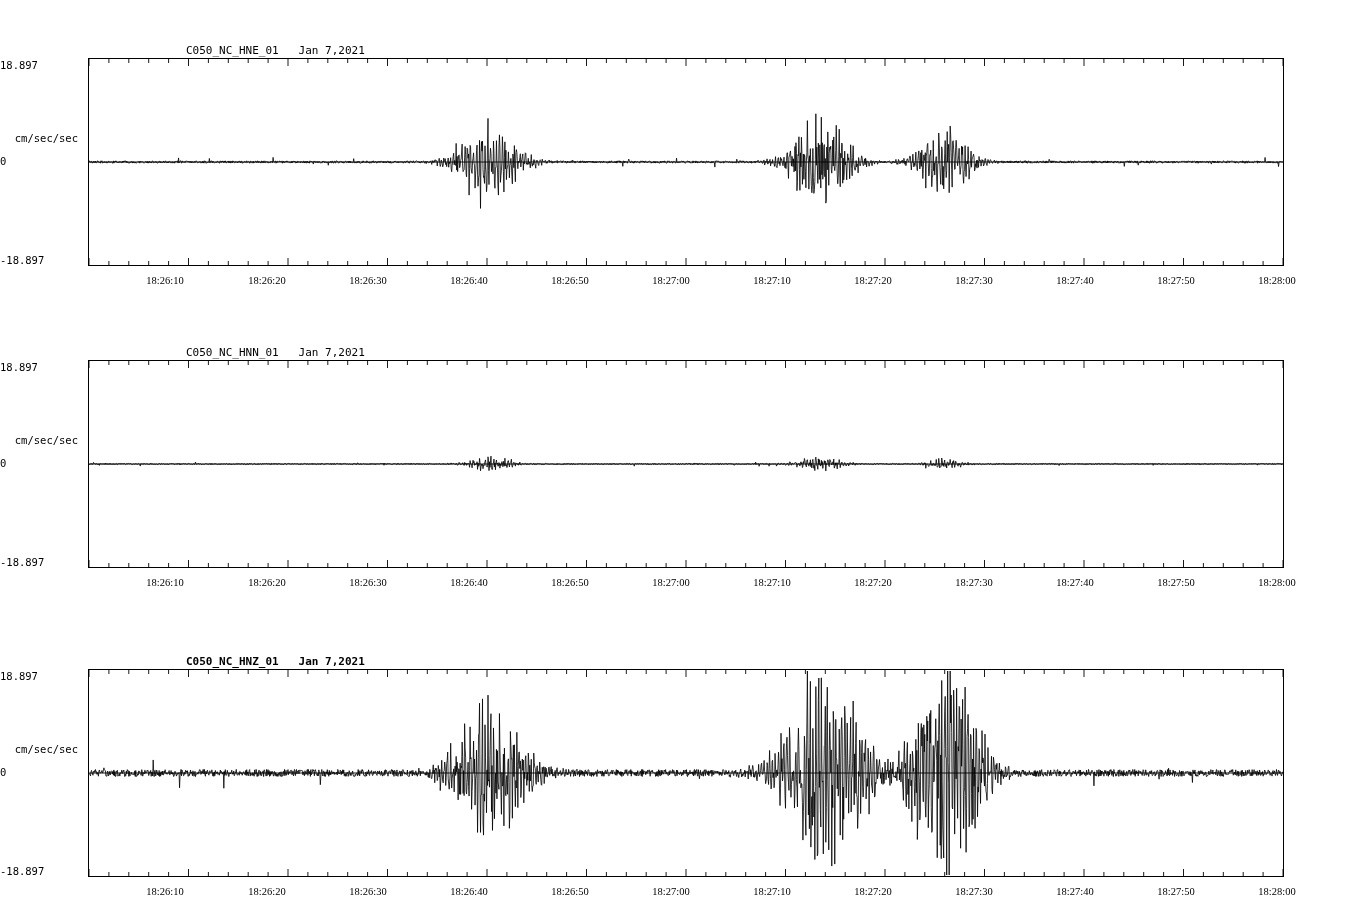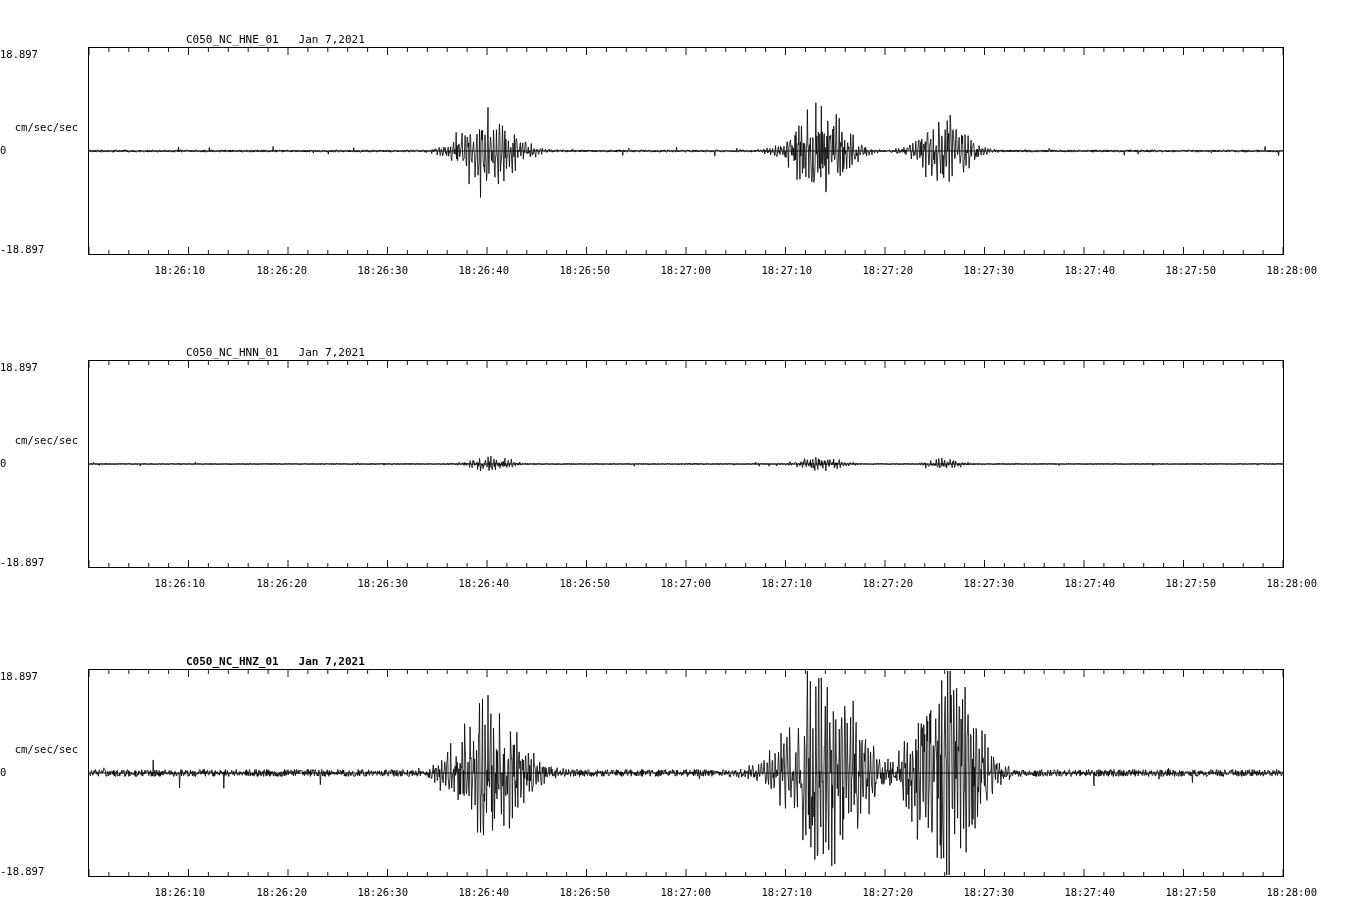--- a/index.html
+++ b/index.html
@@ -50,29 +50,30 @@
   .ytick-label {
     position: absolute;
     font-size: 10.5px;
     white-space: pre;
     text-align: left;
   }
   .xtick-label {
     position: absolute;
     font-size: 10.5px;
     white-space: pre;
-    text-align: right;
+    text-align: center;
+    font-family: Liberation Serif, serif;
   }
 </style>
 </head>
 <body>
 
 <div class="page">
 
-  <div class="panel" style="top:0px;height:300px;">
+  <div class="panel" style="top:11px;height:300px;">
     <div class="panel-title" style="left:186px;top:33px;">C050_NC_HNE_01   Jan 7,2021</div>
     <div class="ytick-label" style="left:0px;top:48px;width:72px;">18.897</div>
     <div class="ylabel-units" style="left:0px;top:121px;width:78px;">cm/sec/sec</div>
     <div class="ytick-label" style="left:0px;top:144px;width:72px;">0</div>
     <div class="ytick-label" style="left:0px;top:243px;width:72px;">-18.897</div>
     <div class="plot-frame" style="left:88px;top:47px;width:1196px;height:208px;">
       <svg class="trace-svg" width="1194" height="206" viewBox="0 0 1194 206" preserveAspectRatio="none">
           <line x1="0" x2="1194" y1="103" y2="103" stroke="#000000" stroke-width="0.9"></line>
           <path d="M0.00,103.47L0.50,101.95L1.00,102.27L1.49,103.42L1.99,102.66L2.49,102.39L2.98,104.05L3.48,104.00L3.98,102.93L4.48,102.37L4.97,103.68L5.47,102.54L5.97,103.71L6.47,102.15L6.97,103.72L7.46,103.70L7.96,103.33L8.46,101.86L8.96,101.88L9.45,103.11L9.95,103.18L10.45,103.69L10.95,103.07L11.44,104.20L11.94,101.83L12.44,102.70L12.94,101.80L13.43,104.06L13.93,103.85L14.43,103.45L14.93,103.80L15.42,102.57L15.92,103.70L16.42,103.14L16.91,103.14L17.41,102.73L17.91,104.17L18.41,102.99L18.91,103.57L19.40,102.23L19.90,102.40L20.40,103.42L20.90,102.71L21.39,103.35L21.89,103.05L22.39,102.73L22.88,103.24L23.38,104.16L23.88,104.10L24.38,101.89L24.88,104.15L25.37,103.27L25.87,102.20L26.37,102.95L26.86,101.77L27.36,103.01L27.86,102.89L28.36,103.55L28.86,102.95L29.35,103.98L29.85,103.45L30.35,102.48L30.84,103.50L31.34,103.02L31.84,102.77L32.34,103.78L32.84,103.58L33.33,102.25L33.83,103.70L34.33,102.19L34.83,103.13L35.32,101.82L35.82,102.77L36.32,101.79L36.81,102.07L37.31,103.62L37.81,102.16L38.31,103.62L38.80,102.90L39.30,103.83L39.80,104.11L40.30,104.21L40.79,103.14L41.29,103.67L41.79,102.69L42.29,102.66L42.79,102.55L43.28,104.09L43.78,102.70L44.28,103.87L44.77,102.72L45.27,103.93L45.77,103.72L46.27,102.99L46.77,104.07L47.26,104.13L47.76,103.81L48.26,103.19L48.76,102.66L49.25,103.12L49.75,103.06L50.25,102.30L50.75,104.18L51.24,103.19L51.74,102.08L52.24,102.84L52.73,103.15L53.23,103.12L53.73,102.70L54.23,103.29L54.72,104.02L55.22,104.22L55.72,103.70L56.22,102.87L56.72,102.54L57.21,102.66L57.71,103.70L58.21,102.38L58.70,104.08L59.20,102.62L59.70,103.95L60.20,103.75L60.70,102.19L61.19,103.36L61.69,103.55L62.19,103.15L62.68,104.05L63.18,102.17L63.68,101.89L64.18,102.55L64.67,103.78L65.17,103.38L65.67,103.46L66.17,102.59L66.66,102.62L67.16,103.71L67.66,102.68L68.16,103.89L68.66,104.23L69.15,103.43L69.65,103.24L70.15,102.08L70.64,102.34L71.14,103.77L71.64,102.61L72.14,103.69L72.64,102.98L73.13,102.93L73.63,103.63L74.13,103.51L74.63,101.97L75.12,103.07L75.62,103.73L76.12,102.66L76.61,101.83L77.11,103.56L77.61,103.66L78.11,102.97L78.60,103.82L79.10,102.68L79.60,103.86L80.10,102.42L80.59,102.29L81.09,102.94L81.59,102.99L82.09,104.14L82.59,103.64L83.08,102.58L83.58,103.84L84.08,104.09L84.58,103.00L85.07,103.07L85.57,104.20L86.07,102.16L86.56,102.88L87.06,102.76L87.56,102.40L88.06,101.97L88.56,101.97L89.05,104.06L89.55,98.91L90.05,103.87L90.55,103.11L91.04,102.25L91.54,101.82L92.04,101.84L92.53,104.08L93.03,103.78L93.53,102.06L94.03,102.39L94.52,103.26L95.02,103.15L95.52,102.71L96.02,103.73L96.51,102.21L97.01,102.63L97.51,102.15L98.01,102.64L98.51,102.32L99.00,103.20L99.50,102.77L100.00,102.03L100.50,102.74L100.99,103.79L101.49,102.36L101.99,103.02L102.48,103.83L102.98,102.17L103.48,103.34L103.98,103.56L104.47,103.63L104.97,102.53L105.47,102.68L105.97,103.74L106.47,102.15L106.96,102.40L107.46,101.97L107.96,102.95L108.45,103.76L108.95,103.69L109.45,103.24L109.95,103.58L110.44,102.67L110.94,103.02L111.44,102.70L111.94,104.16L112.43,103.44L112.93,103.61L113.43,102.27L113.93,104.04L114.43,102.53L114.92,104.15L115.42,101.78L115.92,102.34L116.42,102.32L116.91,104.17L117.41,104.01L117.91,103.62L118.41,103.44L118.90,103.69L119.40,102.90L119.90,102.89L120.39,99.44L120.89,103.98L121.39,102.88L121.89,102.00L122.38,101.79L122.88,102.93L123.38,103.82L123.88,101.99L124.38,102.53L124.87,103.77L125.37,103.63L125.87,103.85L126.36,103.36L126.86,103.19L127.36,103.85L127.86,103.23L128.35,101.94L128.85,102.80L129.35,103.29L129.85,102.78L130.34,104.21L130.84,103.91L131.34,101.83L131.84,102.41L132.34,103.45L132.83,102.08L133.33,102.88L133.83,101.90L134.33,102.38L134.82,103.81L135.32,102.02L135.82,103.25L136.31,101.79L136.81,103.53L137.31,103.96L137.81,103.04L138.31,102.57L138.80,102.44L139.30,103.52L139.80,101.94L140.29,103.88L140.79,102.46L141.29,102.25L141.79,104.14L142.28,102.41L142.78,102.53L143.28,103.90L143.78,101.83L144.28,102.63L144.77,102.18L145.27,103.59L145.77,104.01L146.26,103.37L146.76,102.40L147.26,102.70L147.76,103.34L148.25,102.80L148.75,104.00L149.25,102.73L149.75,102.19L150.24,102.03L150.74,103.21L151.24,102.53L151.74,103.86L152.24,102.32L152.73,102.11L153.23,104.22L153.73,103.75L154.23,103.47L154.72,103.91L155.22,102.73L155.72,102.51L156.22,103.19L156.71,103.24L157.21,103.71L157.71,101.82L158.21,102.58L158.70,103.48L159.20,102.93L159.70,102.45L160.19,102.73L160.69,104.20L161.19,103.85L161.69,102.16L162.19,102.47L162.68,103.33L163.18,104.13L163.68,103.34L164.18,102.08L164.67,104.12L165.17,103.02L165.67,103.22L166.16,103.18L166.66,102.15L167.16,102.37L167.66,103.64L168.16,102.29L168.65,101.84L169.15,103.83L169.65,102.52L170.14,102.30L170.64,103.24L171.14,102.93L171.64,103.93L172.13,104.03L172.63,101.88L173.13,103.24L173.63,102.52L174.13,104.06L174.62,102.24L175.12,101.80L175.62,103.57L176.11,103.96L176.61,102.36L177.11,102.72L177.61,103.02L178.10,102.48L178.60,103.64L179.10,104.18L179.60,103.18L180.10,103.36L180.59,103.47L181.09,104.05L181.59,102.61L182.09,102.67L182.58,103.22L183.08,102.26L183.58,103.66L184.08,98.40L184.57,102.34L185.07,103.21L185.57,103.01L186.06,102.95L186.56,101.89L187.06,104.23L187.56,102.69L188.06,103.48L188.55,102.22L189.05,102.60L189.55,103.12L190.05,102.27L190.54,101.97L191.04,102.95L191.54,102.65L192.03,103.01L192.53,103.08L193.03,101.88L193.53,104.12L194.03,103.99L194.52,102.24L195.02,103.01L195.52,103.68L196.01,102.54L196.51,103.16L197.01,102.25L197.51,103.09L198.00,101.84L198.50,102.87L199.00,102.53L199.50,103.26L200.00,102.74L200.49,103.64L200.99,103.67L201.49,103.78L201.98,102.77L202.48,103.88L202.98,101.99L203.48,103.62L203.97,102.56L204.47,102.39L204.97,102.15L205.47,102.82L205.96,102.04L206.46,103.72L206.96,104.07L207.46,102.89L207.95,104.04L208.45,102.40L208.95,102.05L209.45,103.22L209.95,102.86L210.44,102.81L210.94,103.60L211.44,103.65L211.94,102.29L212.43,103.04L212.93,103.49L213.43,103.05L213.93,103.91L214.42,102.17L214.92,102.26L215.42,104.06L215.92,102.58L216.41,103.57L216.91,102.23L217.41,103.95L217.91,104.07L218.40,102.05L218.90,103.44L219.40,103.95L219.90,102.94L220.39,104.23L220.89,101.85L221.39,102.33L221.88,102.31L222.38,102.96L222.88,102.25L223.38,103.38L223.88,103.85L224.37,105.06L224.87,101.97L225.37,102.50L225.87,102.19L226.36,103.60L226.86,102.52L227.36,102.95L227.85,102.98L228.35,103.72L228.85,102.33L229.35,103.61L229.84,103.26L230.34,102.50L230.84,103.63L231.34,104.11L231.83,103.41L232.33,103.38L232.83,104.15L233.33,103.35L233.82,101.99L234.32,102.60L234.82,101.96L235.32,103.03L235.81,103.82L236.31,102.81L236.81,103.17L237.31,102.96L237.80,103.91L238.30,103.73L238.80,102.97L239.30,106.24L239.80,102.84L240.29,103.55L240.79,103.29L241.29,103.29L241.79,102.21L242.28,103.96L242.78,103.74L243.28,101.91L243.78,102.83L244.27,104.22L244.77,103.79L245.27,102.47L245.77,101.99L246.26,104.11L246.76,103.64L247.26,101.80L247.75,101.86L248.25,102.62L248.75,102.42L249.25,103.85L249.75,103.97L250.24,103.82L250.74,102.47L251.24,102.52L251.74,102.46L252.23,102.64L252.73,102.52L253.23,103.91L253.72,102.94L254.22,102.79L254.72,104.13L255.22,103.92L255.72,103.06L256.21,102.25L256.71,102.04L257.21,102.76L257.70,103.70L258.20,103.41L258.70,102.73L259.20,102.00L259.69,104.00L260.19,103.25L260.69,102.05L261.19,103.97L261.69,102.38L262.18,103.14L262.68,103.46L263.18,103.56L263.68,103.64L264.17,103.68L264.67,99.63L265.17,102.72L265.67,103.93L266.16,103.86L266.66,102.87L267.16,104.00L267.65,103.86L268.15,102.55L268.65,103.69L269.15,102.30L269.64,103.28L270.14,102.39L270.64,103.95L271.14,104.13L271.63,104.17L272.13,104.09L272.63,103.07L273.13,102.72L273.63,103.93L274.12,101.82L274.62,103.12L275.12,102.82L275.62,103.39L276.11,102.78L276.61,103.48L277.11,103.95L277.61,101.84L278.10,102.58L278.60,102.24L279.10,103.93L279.59,103.51L280.09,103.20L280.59,104.23L281.09,102.76L281.58,103.62L282.08,104.19L282.58,103.47L283.08,102.18L283.57,103.23L284.07,101.78L284.57,102.07L285.07,103.91L285.56,103.24L286.06,102.90L286.56,102.14L287.06,102.92L287.56,104.06L288.05,104.10L288.55,102.83L289.05,102.49L289.55,103.31L290.04,102.05L290.54,102.83L291.04,103.58L291.54,102.33L292.03,102.18L292.53,102.32L293.03,103.07L293.52,103.24L294.02,102.48L294.52,103.98L295.02,102.32L295.51,103.25L296.01,103.81L296.51,102.67L297.01,102.74L297.50,104.02L298.00,102.30L298.50,102.17L299.00,103.01L299.50,102.38L299.99,103.90L300.49,102.75L300.99,104.15L301.49,102.42L301.98,103.96L302.48,104.13L302.98,103.57L303.47,104.07L303.97,103.06L304.47,103.45L304.97,102.98L305.47,102.02L305.96,103.02L306.46,101.94L306.96,102.51L307.45,103.15L307.95,103.75L308.45,103.54L308.95,102.37L309.44,103.80L309.94,102.79L310.44,103.10L310.94,102.80L311.43,102.87L311.93,102.46L312.43,103.27L312.93,102.56L313.43,103.33L313.92,102.71L314.42,104.18L314.92,103.21L315.42,102.43L315.91,102.95L316.41,103.85L316.91,102.71L317.40,101.90L317.90,102.81L318.40,101.94L318.90,102.00L319.40,103.70L319.89,103.24L320.39,104.21L320.89,102.31L321.38,102.34L321.88,101.91L322.38,102.80L322.88,102.63L323.38,103.89L323.87,103.20L324.37,101.79L324.87,103.09L325.37,103.76L325.86,103.71L326.36,102.49L326.86,102.15L327.36,101.79L327.85,101.97L328.35,102.50L328.85,102.75L329.34,102.99L329.84,102.44L330.34,103.99L330.84,102.88L331.34,103.90L331.83,103.86L332.33,102.22L332.83,103.01L333.32,103.31L333.82,102.49L334.32,102.20L334.82,101.94L335.31,103.12L335.81,104.25L336.31,103.48L336.81,102.32L337.30,104.59L337.80,102.56L338.30,102.49L338.80,102.62L339.30,103.65L339.79,103.68L340.29,103.45L340.79,103.35L341.28,102.11L341.78,102.05L342.28,103.48L342.78,105.46L343.27,101.55L343.77,103.05L344.27,103.72L344.77,102.13L345.27,101.45L345.76,103.31L346.26,100.70L346.76,101.79L347.25,101.72L347.75,101.66L348.25,106.99L348.75,102.68L349.25,102.13L349.74,101.40L350.24,99.30L350.74,104.49L351.24,107.44L351.73,105.69L352.23,100.96L352.73,102.71L353.23,104.41L353.72,107.85L354.22,105.93L354.72,99.02L355.21,101.64L355.71,102.59L356.21,99.65L356.71,105.63L357.21,103.67L357.70,107.68L358.20,103.32L358.70,102.67L359.19,98.99L359.69,108.23L360.19,103.05L360.69,104.61L361.19,102.37L361.68,98.69L362.18,109.85L362.68,112.71L363.17,106.21L363.67,102.94L364.17,97.56L364.67,94.22L365.17,105.78L365.66,101.44L366.16,106.09L366.66,106.43L367.15,84.39L367.65,111.09L368.15,97.42L368.65,112.66L369.14,102.32L369.64,96.69L370.14,95.86L370.64,108.72L371.14,106.90L371.63,101.57L372.13,99.89L372.63,93.03L373.13,85.11L373.62,107.11L374.12,112.63L374.62,111.37L375.11,110.73L375.61,98.28L376.11,87.48L376.61,95.44L377.11,114.94L377.60,117.84L378.10,89.13L378.60,90.38L379.10,99.16L379.59,94.96L380.09,136.13L380.59,109.58L381.08,86.33L381.58,87.87L382.08,108.56L382.58,112.90L383.08,114.42L383.57,102.46L384.07,98.78L384.57,93.83L385.06,104.14L385.56,106.91L386.06,129.12L386.56,116.01L387.06,105.88L387.55,91.50L388.05,86.07L388.55,114.03L389.04,127.26L389.54,118.77L390.04,116.16L390.54,81.35L391.04,109.49L391.53,149.41L392.03,94.17L392.53,82.59L393.02,92.13L393.52,82.14L394.02,110.55L394.52,118.43L395.01,117.30L395.51,124.40L396.01,86.79L396.51,107.89L397.00,115.47L397.50,132.73L398.00,126.58L398.50,85.84L399.00,59.42L399.49,111.61L399.99,125.57L400.49,103.68L400.98,99.44L401.48,89.21L401.98,94.40L402.48,112.65L402.98,103.03L403.47,104.67L403.97,114.92L404.47,82.04L404.97,94.40L405.46,123.09L405.96,129.27L406.46,108.62L406.95,108.70L407.45,81.65L407.95,101.96L408.45,108.15L408.95,127.11L409.44,136.09L409.94,88.16L410.44,75.85L410.94,89.71L411.43,123.35L411.93,116.57L412.43,111.17L412.93,102.01L413.42,77.69L413.92,92.27L414.42,112.60L414.91,133.03L415.41,98.28L415.91,82.83L416.41,109.90L416.91,91.17L417.40,120.63L417.90,110.12L418.40,108.73L418.89,105.52L419.39,92.87L419.89,102.66L420.39,118.84L420.88,106.76L421.38,104.38L421.88,99.36L422.38,105.70L422.88,117.27L423.37,124.88L423.87,95.03L424.37,99.18L424.87,108.72L425.36,86.58L425.86,109.00L426.36,122.75L426.85,93.73L427.35,90.61L427.85,93.44L428.35,101.67L428.85,109.73L429.34,102.22L429.84,103.57L430.34,103.34L430.83,98.50L431.33,94.76L431.83,107.99L432.33,101.97L432.82,100.67L433.32,97.56L433.82,94.93L434.32,111.25L434.82,102.97L435.31,104.84L435.81,99.99L436.31,93.79L436.81,94.32L437.30,105.21L437.80,104.10L438.30,105.60L438.80,103.27L439.29,99.29L439.79,105.35L440.29,102.98L440.78,104.00L441.28,108.86L441.78,102.86L442.28,95.57L442.78,103.96L443.27,107.21L443.77,104.47L444.27,105.96L444.76,100.72L445.26,100.75L445.76,104.44L446.26,105.91L446.75,109.24L447.25,101.46L447.75,102.42L448.25,101.41L448.75,102.82L449.24,105.48L449.74,106.49L450.24,102.59L450.74,101.84L451.23,100.80L451.73,101.64L452.23,103.50L452.72,106.33L453.22,100.20L453.72,101.99L454.22,102.93L454.72,102.59L455.21,102.73L455.71,103.13L456.21,101.28L456.70,101.63L457.20,104.33L457.70,103.24L458.20,104.22L458.69,102.28L459.19,102.17L459.69,102.05L460.19,100.99L460.68,103.28L461.18,102.48L461.68,102.53L462.18,101.74L462.68,103.77L463.17,104.26L463.67,102.45L464.17,103.59L464.67,102.82L465.16,103.65L465.66,102.46L466.16,102.38L466.65,102.48L467.15,103.33L467.65,102.77L468.15,101.43L468.65,103.96L469.14,103.53L469.64,102.56L470.14,102.80L470.63,102.57L471.13,102.32L471.63,102.07L472.13,101.91L472.63,102.68L473.12,103.86L473.62,102.09L474.12,101.83L474.62,102.12L475.11,102.53L475.61,103.03L476.11,103.28L476.61,102.02L477.10,103.94L477.60,104.00L478.10,103.83L478.59,102.05L479.09,103.41L479.59,102.84L480.09,102.52L480.59,103.73L481.08,102.91L481.58,103.36L482.08,101.75L482.57,101.98L483.07,103.56L483.57,101.24L484.07,101.98L484.56,101.98L485.06,103.43L485.56,103.76L486.06,102.01L486.55,103.77L487.05,103.34L487.55,103.09L488.05,102.46L488.55,102.32L489.04,102.59L489.54,103.41L490.04,102.91L490.53,102.45L491.03,103.97L491.53,101.85L492.03,103.26L492.52,102.88L493.02,103.37L493.52,102.01L494.02,101.83L494.52,103.03L495.01,103.95L495.51,102.39L496.01,102.33L496.50,103.92L497.00,103.05L497.50,102.09L498.00,103.55L498.50,103.35L498.99,102.07L499.49,102.83L499.99,102.06L500.49,102.86L500.98,102.17L501.48,103.09L501.98,102.33L502.48,103.29L502.97,102.62L503.47,102.03L503.97,103.98L504.46,102.49L504.96,102.93L505.46,102.71L505.96,104.09L506.46,103.07L506.95,102.24L507.45,103.82L507.95,102.64L508.44,102.99L508.94,103.09L509.44,102.89L509.94,103.26L510.44,102.62L510.93,102.03L511.43,103.81L511.93,103.60L512.42,102.51L512.92,102.69L513.42,103.43L513.92,103.37L514.41,101.98L514.91,103.28L515.41,102.71L515.91,103.29L516.40,102.81L516.90,103.35L517.40,103.65L517.90,102.70L518.39,103.85L518.89,104.22L519.39,103.89L519.89,102.27L520.38,102.20L520.88,104.00L521.38,102.82L521.88,102.28L522.38,101.77L522.87,103.29L523.37,103.11L523.87,103.54L524.37,103.56L524.86,103.19L525.36,102.53L525.86,103.73L526.36,102.70L526.85,103.77L527.35,102.23L527.85,104.17L528.35,101.86L528.84,102.97L529.34,101.98L529.84,102.17L530.34,101.81L530.83,103.46L531.33,101.93L531.83,103.63L532.33,103.40L532.82,102.59L533.32,103.74L533.82,107.33L534.32,101.88L534.81,102.23L535.31,103.88L535.81,102.09L536.30,103.28L536.80,102.79L537.30,102.52L537.80,103.06L538.29,104.22L538.79,102.43L539.29,101.88L539.79,100.10L540.28,102.11L540.78,102.23L541.28,103.21L541.78,103.94L542.27,102.33L542.77,102.15L543.27,102.37L543.77,103.88L544.26,103.19L544.76,104.23L545.26,102.09L545.76,103.51L546.25,102.26L546.75,102.48L547.25,103.10L547.75,103.45L548.25,102.45L548.74,102.69L549.24,103.19L549.74,103.08L550.24,103.60L550.73,104.19L551.23,102.10L551.73,102.26L552.23,102.11L552.72,103.06L553.22,101.90L553.72,102.32L554.22,103.26L554.71,102.02L555.21,102.94L555.71,103.82L556.21,101.94L556.70,102.16L557.20,102.69L557.70,103.47L558.20,103.35L558.69,103.90L559.19,102.46L559.69,102.71L560.19,102.17L560.68,102.15L561.18,102.28L561.68,103.13L562.17,104.21L562.67,102.99L563.17,103.57L563.67,103.58L564.16,103.98L564.66,102.45L565.16,102.45L565.66,103.91L566.15,102.38L566.65,104.12L567.15,103.32L567.65,103.06L568.14,102.51L568.64,103.83L569.14,103.11L569.64,103.71L570.13,103.49L570.63,104.35L571.13,103.60L571.63,102.22L572.13,103.91L572.62,103.46L573.12,102.10L573.62,103.05L574.12,102.89L574.61,102.04L575.11,103.52L575.61,101.84L576.11,102.45L576.60,103.36L577.10,104.07L577.60,104.23L578.10,103.85L578.59,101.96L579.09,101.99L579.59,102.48L580.09,101.89L580.58,103.55L581.08,103.06L581.58,103.41L582.07,102.72L582.57,102.68L583.07,102.48L583.57,104.20L584.07,103.11L584.56,102.39L585.06,102.46L585.56,102.63L586.06,103.06L586.55,104.02L587.05,103.65L587.55,99.16L588.04,103.71L588.54,103.23L589.04,103.78L589.54,103.66L590.03,102.50L590.53,103.44L591.03,103.11L591.53,103.11L592.02,102.74L592.52,101.97L593.02,101.97L593.52,102.86L594.01,102.80L594.51,101.94L595.01,103.37L595.51,103.29L596.00,104.23L596.50,103.92L597.00,103.53L597.50,102.70L598.00,102.15L598.49,102.08L598.99,102.29L599.49,103.07L599.98,102.06L600.48,103.18L600.98,102.86L601.48,103.88L601.98,103.78L602.47,103.95L602.97,103.39L603.47,103.84L603.97,101.84L604.46,103.53L604.96,102.53L605.46,103.04L605.95,102.50L606.45,104.02L606.95,101.87L607.45,103.14L607.94,102.83L608.44,104.10L608.94,102.55L609.44,103.07L609.94,103.69L610.43,102.96L610.93,103.63L611.43,102.55L611.92,102.13L612.42,102.27L612.92,102.14L613.42,103.70L613.91,102.76L614.41,103.64L614.91,102.24L615.41,103.16L615.91,103.75L616.40,104.07L616.90,103.84L617.40,101.98L617.89,102.08L618.39,102.85L618.89,103.49L619.39,102.32L619.88,102.52L620.38,103.20L620.88,103.73L621.38,103.06L621.88,104.10L622.37,103.79L622.87,102.26L623.37,103.77L623.87,103.36L624.36,102.49L624.86,103.67L625.36,103.89L625.86,108.10L626.35,101.85L626.85,102.36L627.35,102.03L627.85,102.03L628.34,101.96L628.84,102.72L629.34,101.86L629.83,102.61L630.33,103.30L630.83,103.40L631.33,103.84L631.83,102.81L632.32,103.67L632.82,103.59L633.32,102.99L633.82,103.13L634.31,102.43L634.81,104.18L635.31,103.60L635.80,102.69L636.30,102.01L636.80,101.96L637.30,102.66L637.79,103.01L638.29,102.63L638.79,102.85L639.29,103.13L639.79,103.60L640.28,102.50L640.78,102.61L641.28,103.20L641.77,103.78L642.27,102.77L642.77,103.53L643.27,103.94L643.76,102.79L644.26,103.36L644.76,103.88L645.26,102.90L645.76,103.68L646.25,102.88L646.75,103.34L647.25,104.16L647.75,100.16L648.24,101.90L648.74,102.60L649.24,103.41L649.74,104.15L650.23,101.94L650.73,101.88L651.23,102.69L651.72,101.68L652.22,102.78L652.72,103.60L653.22,101.89L653.72,102.25L654.21,103.06L654.71,101.89L655.21,103.67L655.71,103.94L656.20,102.91L656.70,103.26L657.20,102.57L657.69,102.17L658.19,103.56L658.69,103.10L659.19,103.95L659.68,103.96L660.18,103.20L660.68,102.47L661.18,103.59L661.68,103.41L662.17,102.13L662.67,104.13L663.17,103.77L663.66,102.87L664.16,103.39L664.66,102.72L665.16,103.09L665.65,102.38L666.15,104.08L666.65,102.38L667.15,102.61L667.65,102.07L668.14,102.91L668.64,101.70L669.14,101.12L669.63,102.64L670.13,103.66L670.63,103.52L671.13,102.61L671.63,102.18L672.12,102.49L672.62,101.90L673.12,104.08L673.62,104.40L674.11,103.35L674.61,101.40L675.11,101.09L675.60,106.00L676.10,104.79L676.60,102.33L677.10,103.24L677.60,102.90L678.09,99.86L678.59,104.93L679.09,105.00L679.59,102.52L680.08,103.48L680.58,101.25L681.08,100.39L681.57,106.88L682.07,103.49L682.57,103.15L683.07,104.50L683.57,100.60L684.06,103.40L684.56,104.07L685.06,104.73L685.56,107.43L686.05,102.03L686.55,97.64L687.05,107.35L687.54,107.65L688.04,108.63L688.54,103.64L689.04,99.02L689.53,98.63L690.03,104.76L690.53,103.04L691.03,106.68L691.53,98.37L692.02,101.51L692.52,99.74L693.02,102.29L693.51,105.19L694.01,106.77L694.51,103.41L695.01,98.12L695.50,106.21L696.00,108.77L696.50,103.27L697.00,109.64L697.49,101.17L697.99,93.80L698.49,93.86L698.99,106.94L699.49,119.47L699.98,97.58L700.48,97.36L700.98,94.22L701.48,91.94L701.97,101.31L702.47,107.14L702.97,97.27L703.46,99.70L703.96,107.56L704.46,99.80L704.96,112.89L705.46,110.98L705.95,87.44L706.45,111.92L706.95,83.71L707.45,94.61L707.94,131.71L708.44,122.48L708.94,95.61L709.43,96.69L709.93,77.75L710.43,110.42L710.93,131.31L711.42,93.82L711.92,107.96L712.42,78.23L712.92,94.31L713.42,125.31L713.91,111.88L714.41,95.07L714.91,120.33L715.40,95.52L715.90,97.96L716.40,112.26L716.90,128.89L717.39,102.42L717.89,93.65L718.39,61.62L718.89,97.05L719.38,101.11L719.88,130.13L720.38,96.75L720.88,102.79L721.38,89.65L721.87,112.23L722.37,126.52L722.87,133.75L723.37,127.25L723.86,89.44L724.36,118.37L724.86,134.39L725.36,130.56L725.85,122.54L726.35,100.65L726.85,54.78L727.34,106.26L727.84,88.08L728.34,108.01L728.84,124.42L729.34,84.12L729.83,98.20L730.33,120.41L730.83,85.80L731.33,110.60L731.82,129.07L732.32,58.14L732.82,115.70L733.31,83.78L733.81,120.19L734.31,112.26L734.81,88.25L735.31,85.58L735.80,117.71L736.30,99.53L736.80,144.14L737.30,141.87L737.79,87.98L738.29,110.84L738.79,72.90L739.28,92.49L739.78,126.32L740.28,94.24L740.78,88.16L741.27,90.29L741.77,87.13L742.27,110.24L742.77,114.17L743.27,104.35L743.76,81.08L744.26,106.97L744.76,77.93L745.25,107.48L745.75,111.61L746.25,105.91L746.75,91.37L747.25,66.27L747.74,94.01L748.24,116.04L748.74,124.75L749.23,118.62L749.73,97.57L750.23,70.14L750.73,111.02L751.23,127.74L751.72,94.30L752.22,98.86L752.72,84.01L753.22,85.16L753.71,124.21L754.21,99.04L754.71,120.91L755.20,115.09L755.70,92.14L756.20,105.84L756.70,102.94L757.19,108.60L757.69,120.85L758.19,104.62L758.69,94.76L759.19,101.37L759.68,98.78L760.18,103.82L760.68,119.77L761.17,104.26L761.67,85.78L762.17,99.84L762.67,109.52L763.16,116.78L763.66,98.60L764.16,86.72L764.66,103.37L765.16,107.05L765.65,110.09L766.15,111.30L766.65,108.91L767.14,101.59L767.64,107.90L768.14,105.73L768.64,104.69L769.13,113.88L769.63,98.53L770.13,103.11L770.63,104.61L771.13,106.93L771.62,104.58L772.12,100.97L772.62,96.80L773.12,98.34L773.61,103.48L774.11,106.61L774.61,106.48L775.11,102.89L775.60,99.87L776.10,105.67L776.60,99.22L777.10,101.78L777.59,107.96L778.09,102.64L778.59,102.07L779.08,102.24L779.58,103.42L780.08,107.23L780.58,104.42L781.08,104.34L781.57,102.75L782.07,101.38L782.57,104.34L783.07,106.74L783.56,102.40L784.06,102.22L784.56,102.02L785.05,103.09L785.55,105.10L786.05,102.60L786.55,102.44L787.04,102.10L787.54,102.80L788.04,102.19L788.54,105.23L789.04,103.91L789.53,103.37L790.03,102.58L790.53,101.44L791.02,103.78L791.52,103.39L792.02,102.14L792.52,103.29L793.01,102.60L793.51,103.66L794.01,103.00L794.51,103.51L795.01,102.38L795.50,103.75L796.00,102.05L796.50,103.28L797.00,103.22L797.49,103.63L797.99,103.36L798.49,102.60L798.99,102.71L799.48,102.60L799.98,102.04L800.48,102.03L800.97,102.51L801.47,103.93L801.97,103.46L802.47,104.49L802.97,104.65L803.46,102.44L803.96,103.50L804.46,102.29L804.96,103.20L805.45,102.91L805.95,104.04L806.45,102.48L806.94,100.38L807.44,103.92L807.94,105.33L808.44,104.24L808.93,105.32L809.43,100.46L809.93,101.34L810.43,103.65L810.93,104.89L811.42,103.85L811.92,102.15L812.42,103.43L812.91,101.50L813.41,101.01L813.91,104.25L814.41,103.53L814.90,99.30L815.40,101.62L815.90,105.33L816.40,102.18L816.90,106.71L817.39,104.82L817.89,100.74L818.39,99.72L818.88,101.50L819.38,102.60L819.88,102.67L820.38,99.25L820.88,96.92L821.37,97.75L821.87,105.44L822.37,110.99L822.87,103.34L823.36,103.18L823.86,95.15L824.36,102.70L824.85,107.96L825.35,104.17L825.85,106.50L826.35,101.70L826.85,93.14L827.34,107.62L827.84,108.26L828.34,111.67L828.84,101.38L829.33,96.46L829.83,91.92L830.33,101.34L830.82,109.94L831.32,106.19L831.82,93.63L832.32,107.38L832.82,91.05L833.31,105.00L833.81,119.56L834.31,110.47L834.81,95.92L835.30,99.97L835.80,101.65L836.30,93.67L836.79,129.12L837.29,97.11L837.79,93.64L838.29,85.95L838.78,84.37L839.28,104.60L839.78,116.95L840.28,115.39L840.78,95.75L841.27,96.07L841.77,91.10L842.27,109.47L842.76,127.71L843.26,118.79L843.76,115.96L844.26,81.49L844.75,111.76L845.25,103.94L845.75,116.05L846.25,103.71L846.74,102.34L847.24,97.61L847.74,122.30L848.24,132.64L848.74,104.72L849.23,104.70L849.73,73.96L850.23,83.20L850.73,104.06L851.22,115.06L851.72,125.31L852.22,108.63L852.71,87.83L853.21,91.28L853.71,126.25L854.21,107.34L854.71,129.87L855.20,113.31L855.70,94.37L856.20,81.55L856.70,108.04L857.19,118.57L857.69,111.36L858.19,72.62L858.68,102.98L859.18,92.66L859.68,85.25L860.18,133.73L860.67,98.64L861.17,66.97L861.67,75.77L862.17,93.25L862.67,110.31L863.16,128.12L863.66,82.99L864.16,81.72L864.65,90.52L865.15,98.13L865.65,110.50L866.15,110.02L866.64,88.65L867.14,81.29L867.64,87.95L868.14,102.18L868.63,106.74L869.13,101.92L869.63,96.81L870.13,89.32L870.63,106.72L871.12,115.40L871.62,110.17L872.12,106.13L872.62,87.13L873.11,95.63L873.61,87.87L874.11,117.64L874.61,124.28L875.10,112.62L875.60,110.83L876.10,86.60L876.59,107.91L877.09,117.55L877.59,104.40L878.09,101.92L878.59,105.02L879.08,87.68L879.58,100.34L880.08,120.21L880.58,110.62L881.07,107.97L881.57,102.11L882.07,92.14L882.56,108.21L883.06,100.24L883.56,98.47L884.06,97.11L884.56,95.13L885.05,98.11L885.55,111.88L886.05,110.28L886.55,104.59L887.04,107.70L887.54,101.30L888.04,109.14L888.53,101.37L889.03,102.39L889.53,108.34L890.03,97.48L890.52,101.80L891.02,100.97L891.52,101.66L892.02,107.15L892.52,104.71L893.01,100.52L893.51,102.20L894.01,101.18L894.50,107.01L895.00,105.90L895.50,104.65L896.00,99.53L896.50,99.71L896.99,103.56L897.49,105.03L897.99,106.52L898.48,103.33L898.98,100.47L899.48,101.98L899.98,103.19L900.48,104.36L900.97,101.65L901.47,100.63L901.97,101.81L902.47,102.73L902.96,103.42L903.46,104.38L903.96,103.04L904.45,102.43L904.95,102.16L905.45,101.13L905.95,103.28L906.44,104.06L906.94,102.10L907.44,102.29L907.94,101.81L908.44,103.49L908.93,104.57L909.43,102.19L909.93,103.49L910.42,103.23L910.92,102.63L911.42,101.99L911.92,102.57L912.41,103.33L912.91,101.79L913.41,103.64L913.91,104.00L914.41,103.96L914.90,101.98L915.40,102.41L915.90,103.82L916.39,102.93L916.89,103.42L917.39,102.66L917.89,103.38L918.38,101.95L918.88,103.54L919.38,102.58L919.88,103.91L920.38,102.31L920.87,102.18L921.37,103.96L921.87,101.82L922.37,103.03L922.86,103.72L923.36,102.69L923.86,102.76L924.36,104.01L924.85,103.18L925.35,102.24L925.85,103.75L926.35,102.09L926.84,103.08L927.34,101.89L927.84,103.35L928.33,102.79L928.83,104.08L929.33,101.99L929.83,103.70L930.33,103.08L930.82,102.32L931.32,101.84L931.82,102.82L932.32,103.23L932.81,104.03L933.31,102.56L933.81,104.14L934.30,103.60L934.80,102.39L935.30,101.79L935.80,103.25L936.29,101.89L936.79,101.78L937.29,104.06L937.79,102.38L938.29,104.15L938.78,104.05L939.28,102.12L939.78,101.85L940.27,102.89L940.77,103.58L941.27,104.18L941.77,102.37L942.26,103.43L942.76,104.12L943.26,103.82L943.76,103.74L944.26,103.46L944.75,103.58L945.25,103.84L945.75,102.54L946.25,103.18L946.74,103.15L947.24,104.10L947.74,103.16L948.24,101.92L948.73,102.99L949.23,104.04L949.73,103.72L950.22,102.88L950.72,102.58L951.22,103.08L951.72,102.15L952.22,102.77L952.71,103.72L953.21,103.71L953.71,102.71L954.21,101.82L954.70,103.52L955.20,103.04L955.70,103.83L956.19,102.49L956.69,104.11L957.19,101.91L957.69,103.67L958.18,102.44L958.68,103.70L959.18,103.71L959.68,102.23L960.18,100.26L960.67,101.80L961.17,102.63L961.67,101.83L962.16,104.01L962.66,101.99L963.16,101.94L963.66,103.42L964.15,101.84L964.65,103.37L965.15,102.52L965.65,102.28L966.15,102.20L966.64,103.67L967.14,103.70L967.64,102.45L968.13,103.22L968.63,103.56L969.13,103.05L969.63,103.62L970.13,103.99L970.62,103.45L971.12,101.87L971.62,102.72L972.12,102.00L972.61,103.70L973.11,103.09L973.61,103.95L974.10,102.67L974.60,103.51L975.10,104.07L975.60,102.81L976.10,104.06L976.59,103.34L977.09,104.11L977.59,103.22L978.09,103.65L978.58,103.50L979.08,101.88L979.58,103.70L980.07,102.56L980.57,103.76L981.07,102.60L981.57,101.86L982.07,102.07L982.56,104.14L983.06,102.83L983.56,102.47L984.06,102.59L984.55,104.17L985.05,102.26L985.55,101.88L986.04,102.40L986.54,103.36L987.04,103.79L987.54,102.79L988.03,103.28L988.53,103.81L989.03,103.15L989.53,101.99L990.03,101.78L990.52,102.77L991.02,103.18L991.52,102.56L992.01,103.01L992.51,103.53L993.01,102.66L993.51,103.38L994.00,103.65L994.50,103.10L995.00,102.18L995.50,102.87L995.99,103.82L996.49,103.11L996.99,102.77L997.49,102.09L997.99,103.64L998.48,103.15L998.98,102.02L999.48,102.06L999.98,102.68L1000.47,103.35L1000.97,103.07L1001.47,102.82L1001.96,102.35L1002.46,103.61L1002.96,101.81L1003.46,104.17L1003.96,103.90L1004.45,102.16L1004.95,104.17L1005.45,103.21L1005.95,101.79L1006.44,103.17L1006.94,101.91L1007.44,103.36L1007.93,102.36L1008.43,103.78L1008.93,103.22L1009.43,102.98L1009.92,103.40L1010.42,102.73L1010.92,101.94L1011.42,102.87L1011.92,103.73L1012.41,103.11L1012.91,104.23L1013.41,103.17L1013.90,103.57L1014.40,102.13L1014.90,103.65L1015.40,101.94L1015.89,102.66L1016.39,102.26L1016.89,103.74L1017.39,102.86L1017.88,104.00L1018.38,101.86L1018.88,104.02L1019.38,102.39L1019.88,103.05L1020.37,102.36L1020.87,103.64L1021.37,103.35L1021.87,102.25L1022.36,102.27L1022.86,103.15L1023.36,102.97L1023.86,103.66L1024.35,102.80L1024.85,104.18L1025.35,102.47L1025.85,102.11L1026.34,102.82L1026.84,102.20L1027.34,103.48L1027.84,103.53L1028.33,102.91L1028.83,101.99L1029.33,103.67L1029.83,104.18L1030.32,103.76L1030.82,103.90L1031.32,104.01L1031.82,102.46L1032.31,103.68L1032.81,102.92L1033.31,102.88L1033.81,103.84L1034.30,102.89L1034.80,103.09L1035.30,107.38L1035.80,102.72L1036.29,102.48L1036.79,102.88L1037.29,102.75L1037.79,102.79L1038.28,101.82L1038.78,102.76L1039.28,102.11L1039.78,103.62L1040.27,101.80L1040.77,102.11L1041.27,103.91L1041.77,102.00L1042.26,102.00L1042.76,102.04L1043.26,103.27L1043.75,102.69L1044.25,103.47L1044.75,103.81L1045.25,102.81L1045.75,101.86L1046.24,103.37L1046.74,102.11L1047.24,104.09L1047.73,103.72L1048.23,101.88L1048.73,104.06L1049.23,106.15L1049.72,104.06L1050.22,103.01L1050.72,103.37L1051.22,104.09L1051.71,103.02L1052.21,101.81L1052.71,103.03L1053.21,102.70L1053.70,102.12L1054.20,103.11L1054.70,102.15L1055.20,103.74L1055.69,103.56L1056.19,103.19L1056.69,103.07L1057.19,103.89L1057.68,101.86L1058.18,103.50L1058.68,101.95L1059.18,103.76L1059.67,102.79L1060.17,103.93L1060.67,104.23L1061.17,101.93L1061.66,101.90L1062.16,103.86L1062.66,102.17L1063.16,101.85L1063.65,101.91L1064.15,103.75L1064.65,103.58L1065.15,101.86L1065.64,102.10L1066.14,102.20L1066.64,102.94L1067.14,103.06L1067.63,104.23L1068.13,103.39L1068.63,103.54L1069.13,102.71L1069.63,102.84L1070.12,102.71L1070.62,101.93L1071.12,103.00L1071.62,102.03L1072.11,102.56L1072.61,103.62L1073.11,102.95L1073.61,104.19L1074.10,103.85L1074.60,103.43L1075.10,103.12L1075.60,102.99L1076.09,102.94L1076.59,102.19L1077.09,103.42L1077.59,102.72L1078.08,103.82L1078.58,102.78L1079.08,103.76L1079.58,102.25L1080.07,103.65L1080.57,103.08L1081.07,102.83L1081.57,103.03L1082.06,103.41L1082.56,102.84L1083.06,102.13L1083.56,103.84L1084.05,104.21L1084.55,102.47L1085.05,103.19L1085.55,102.21L1086.04,104.06L1086.54,103.41L1087.04,102.68L1087.54,102.60L1088.03,102.52L1088.53,102.92L1089.03,102.86L1089.52,103.84L1090.02,103.35L1090.52,102.84L1091.02,102.71L1091.52,103.26L1092.01,102.76L1092.51,102.75L1093.01,101.91L1093.51,102.42L1094.00,102.89L1094.50,102.29L1095.00,102.74L1095.49,102.27L1095.99,103.46L1096.49,102.66L1096.99,102.64L1097.49,102.37L1097.98,103.82L1098.48,102.43L1098.98,102.02L1099.47,101.92L1099.97,102.93L1100.47,102.47L1100.97,102.62L1101.46,102.40L1101.96,102.35L1102.46,102.68L1102.96,103.95L1103.45,102.11L1103.95,102.20L1104.45,102.86L1104.95,102.54L1105.44,102.20L1105.94,102.58L1106.44,102.90L1106.94,104.15L1107.43,102.11L1107.93,102.99L1108.43,102.09L1108.93,104.21L1109.42,104.09L1109.92,102.13L1110.42,102.66L1110.92,103.34L1111.41,102.18L1111.91,103.24L1112.41,102.66L1112.91,103.63L1113.40,102.41L1113.90,102.48L1114.40,102.88L1114.90,102.80L1115.39,102.86L1115.89,102.54L1116.39,103.12L1116.89,103.79L1117.38,102.46L1117.88,102.03L1118.38,102.62L1118.88,102.40L1119.38,104.17L1119.87,102.56L1120.37,102.23L1120.87,102.78L1121.37,102.49L1121.86,103.99L1122.36,105.09L1122.86,103.64L1123.36,101.93L1123.85,103.03L1124.35,102.09L1124.85,103.80L1125.35,102.25L1125.84,103.92L1126.34,102.21L1126.84,103.23L1127.34,103.35L1127.83,103.22L1128.33,103.75L1128.83,101.88L1129.33,103.59L1129.82,104.00L1130.32,102.57L1130.82,102.35L1131.32,102.55L1131.81,103.26L1132.31,103.36L1132.81,103.86L1133.31,103.78L1133.80,103.11L1134.30,101.81L1134.80,102.16L1135.30,102.46L1135.79,103.18L1136.29,103.77L1136.79,102.97L1137.29,102.65L1137.78,104.14L1138.28,102.27L1138.78,101.84L1139.28,102.23L1139.77,102.23L1140.27,103.73L1140.77,102.16L1141.26,102.38L1141.76,102.36L1142.26,102.16L1142.76,102.18L1143.26,102.08L1143.75,102.46L1144.25,102.67L1144.75,102.81L1145.24,102.39L1145.74,103.79L1146.24,102.74L1146.74,104.18L1147.23,103.10L1147.73,102.40L1148.23,103.04L1148.73,103.33L1149.23,104.17L1149.72,104.05L1150.22,103.26L1150.72,102.73L1151.21,102.16L1151.71,103.04L1152.21,102.73L1152.71,102.75L1153.20,103.68L1153.70,101.77L1154.20,103.31L1154.70,102.48L1155.19,104.15L1155.69,104.04L1156.19,102.34L1156.69,104.23L1157.18,103.53L1157.68,102.18L1158.18,102.60L1158.68,104.14L1159.17,102.01L1159.67,102.24L1160.17,102.52L1160.67,103.81L1161.16,103.01L1161.66,103.33L1162.16,103.33L1162.66,103.07L1163.15,103.75L1163.65,102.74L1164.15,103.87L1164.65,103.85L1165.14,102.81L1165.64,102.15L1166.14,102.57L1166.64,102.70L1167.13,102.72L1167.63,102.58L1168.13,101.79L1168.63,104.19L1169.13,102.04L1169.62,103.13L1170.12,102.38L1170.62,103.75L1171.12,102.61L1171.61,102.51L1172.11,102.88L1172.61,103.59L1173.11,102.62L1173.60,103.02L1174.10,102.71L1174.60,103.24L1175.10,103.56L1175.59,101.82L1176.09,98.43L1176.59,102.05L1177.09,103.77L1177.58,103.69L1178.08,103.81L1178.58,103.52L1179.08,102.25L1179.57,103.87L1180.07,103.35L1180.57,103.56L1181.07,102.10L1181.56,103.86L1182.06,103.00L1182.56,102.96L1183.06,103.32L1183.55,103.76L1184.05,102.48L1184.55,104.11L1185.05,103.55L1185.54,103.56L1186.04,103.58L1186.54,104.12L1187.04,103.05L1187.53,103.35L1188.03,102.53L1188.53,104.23L1189.03,103.04L1189.52,107.55L1190.02,103.89L1190.52,102.70L1191.02,102.07L1191.51,102.73L1192.01,102.91L1192.51,103.14L1193.00,102.54L1193.50,103.19L1194.00,103.24" fill="none" stroke="#000000" stroke-width="0.8"></path>
           <line x1="0.0" x2="0.0" y1="0" y2="7" stroke="#000000" stroke-width="0.9"></line>

